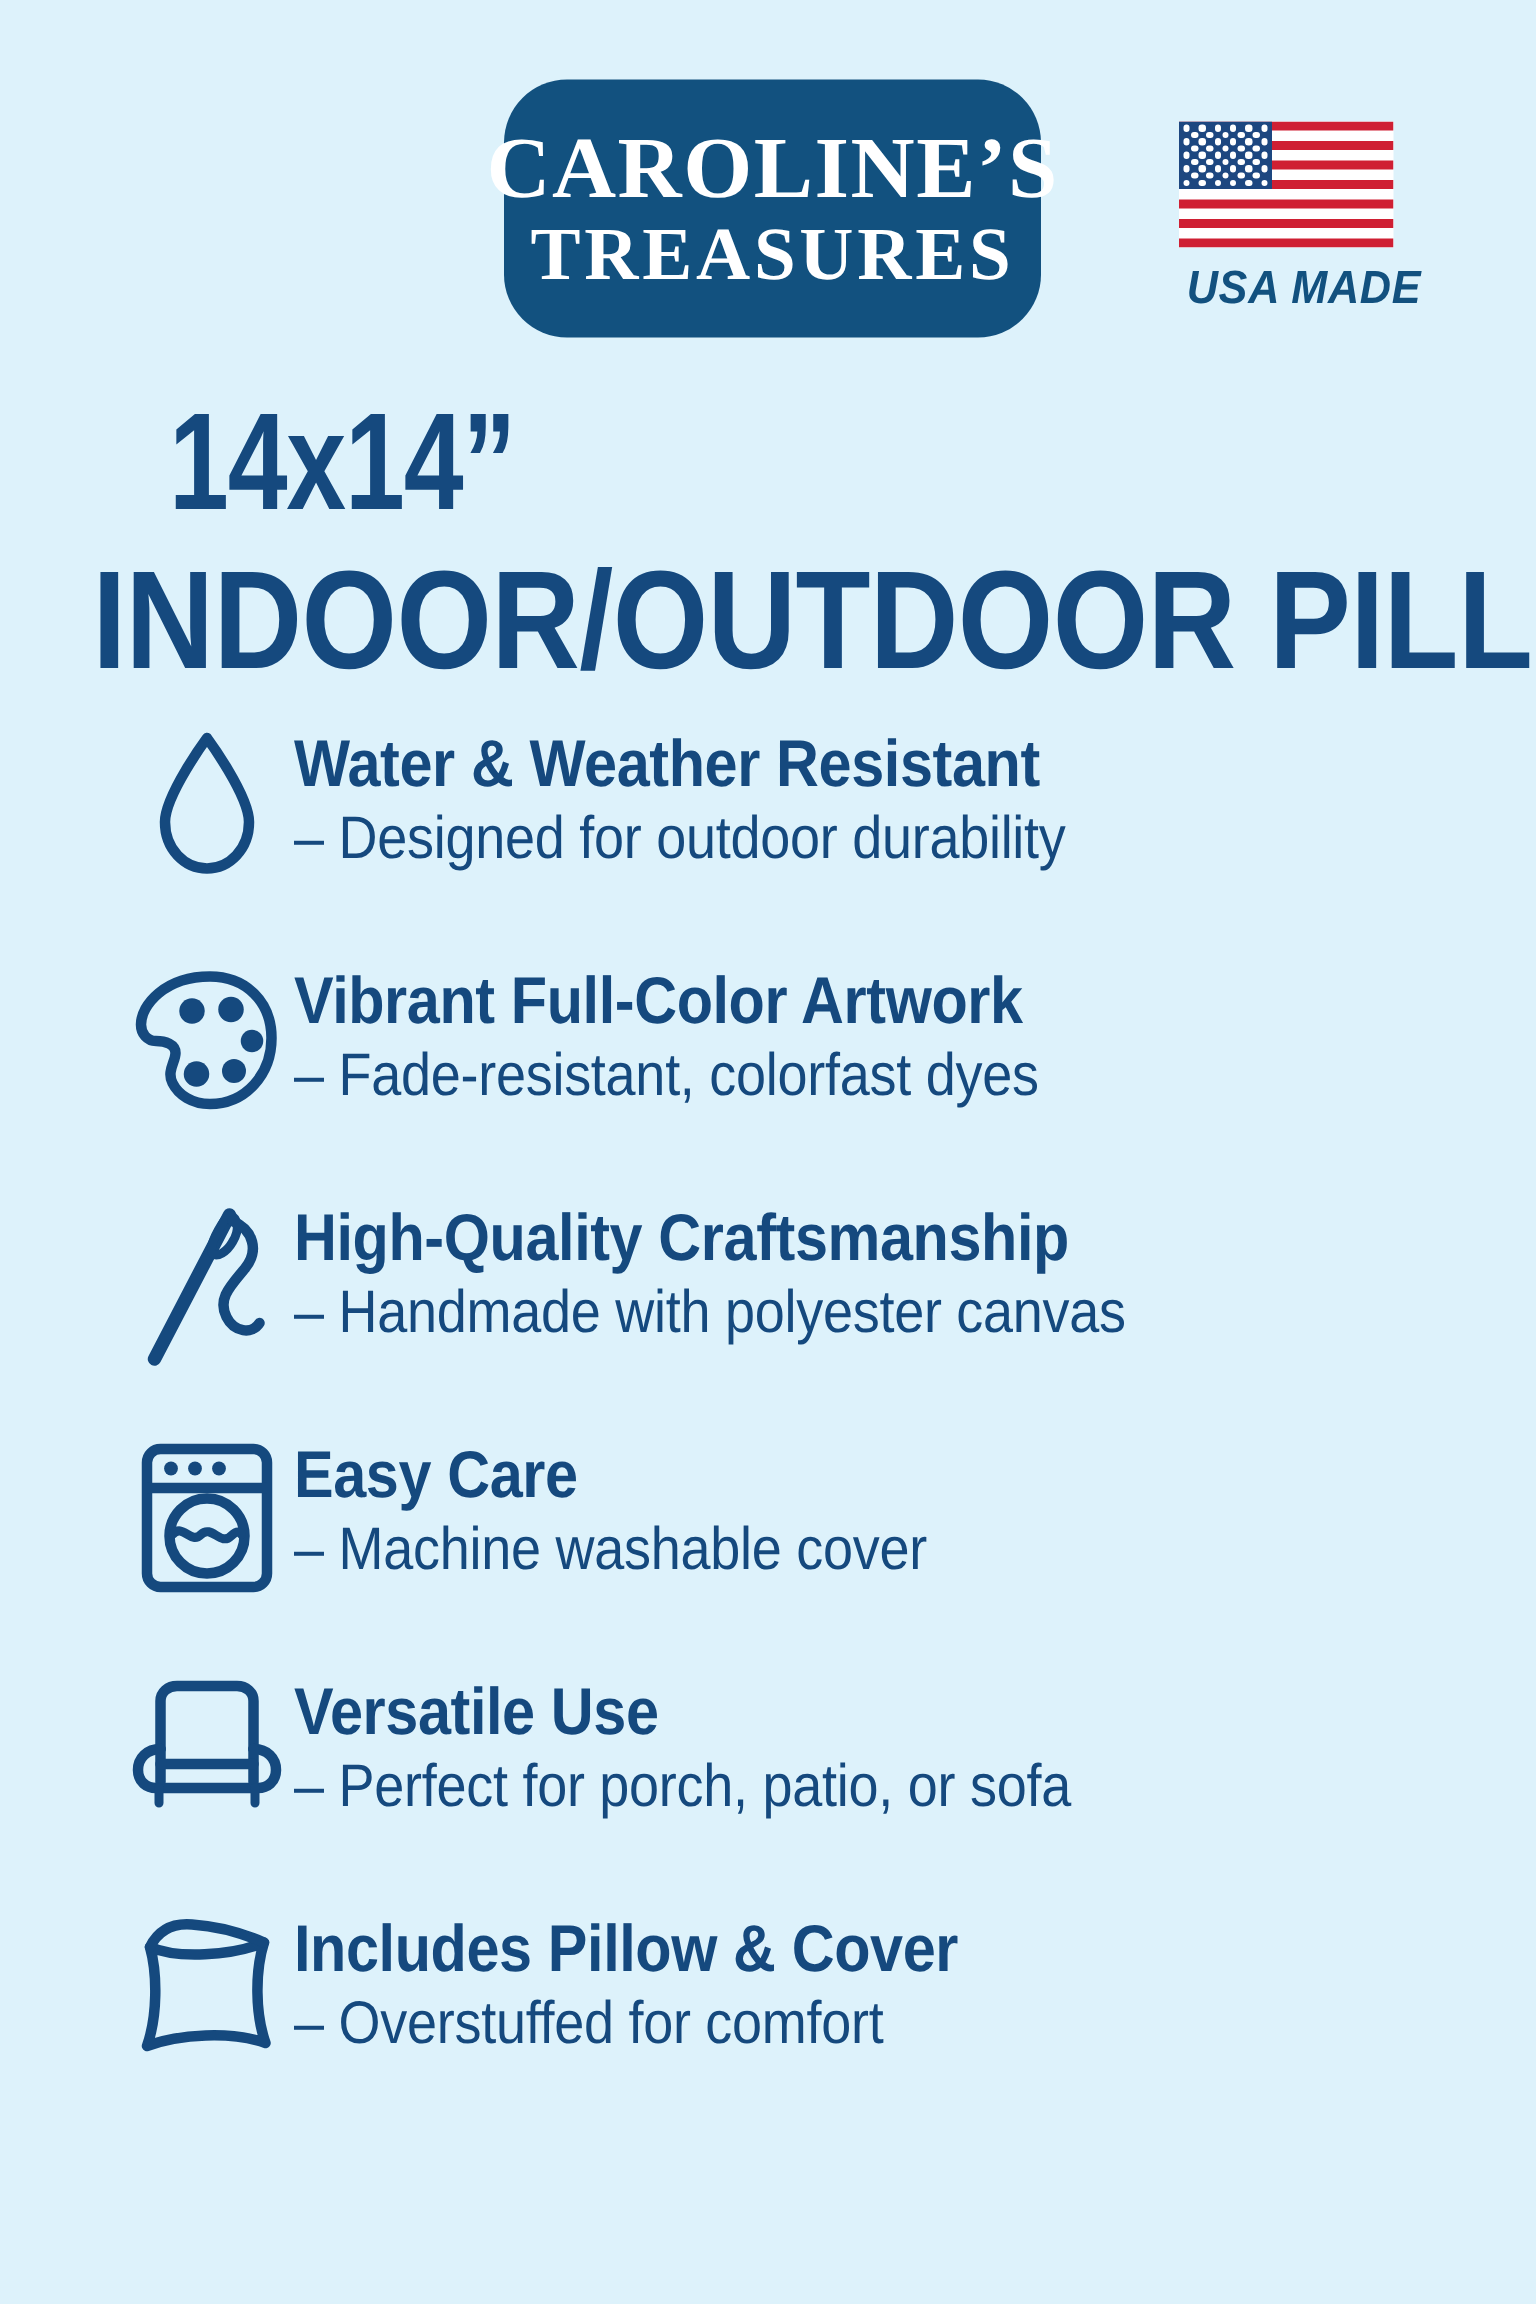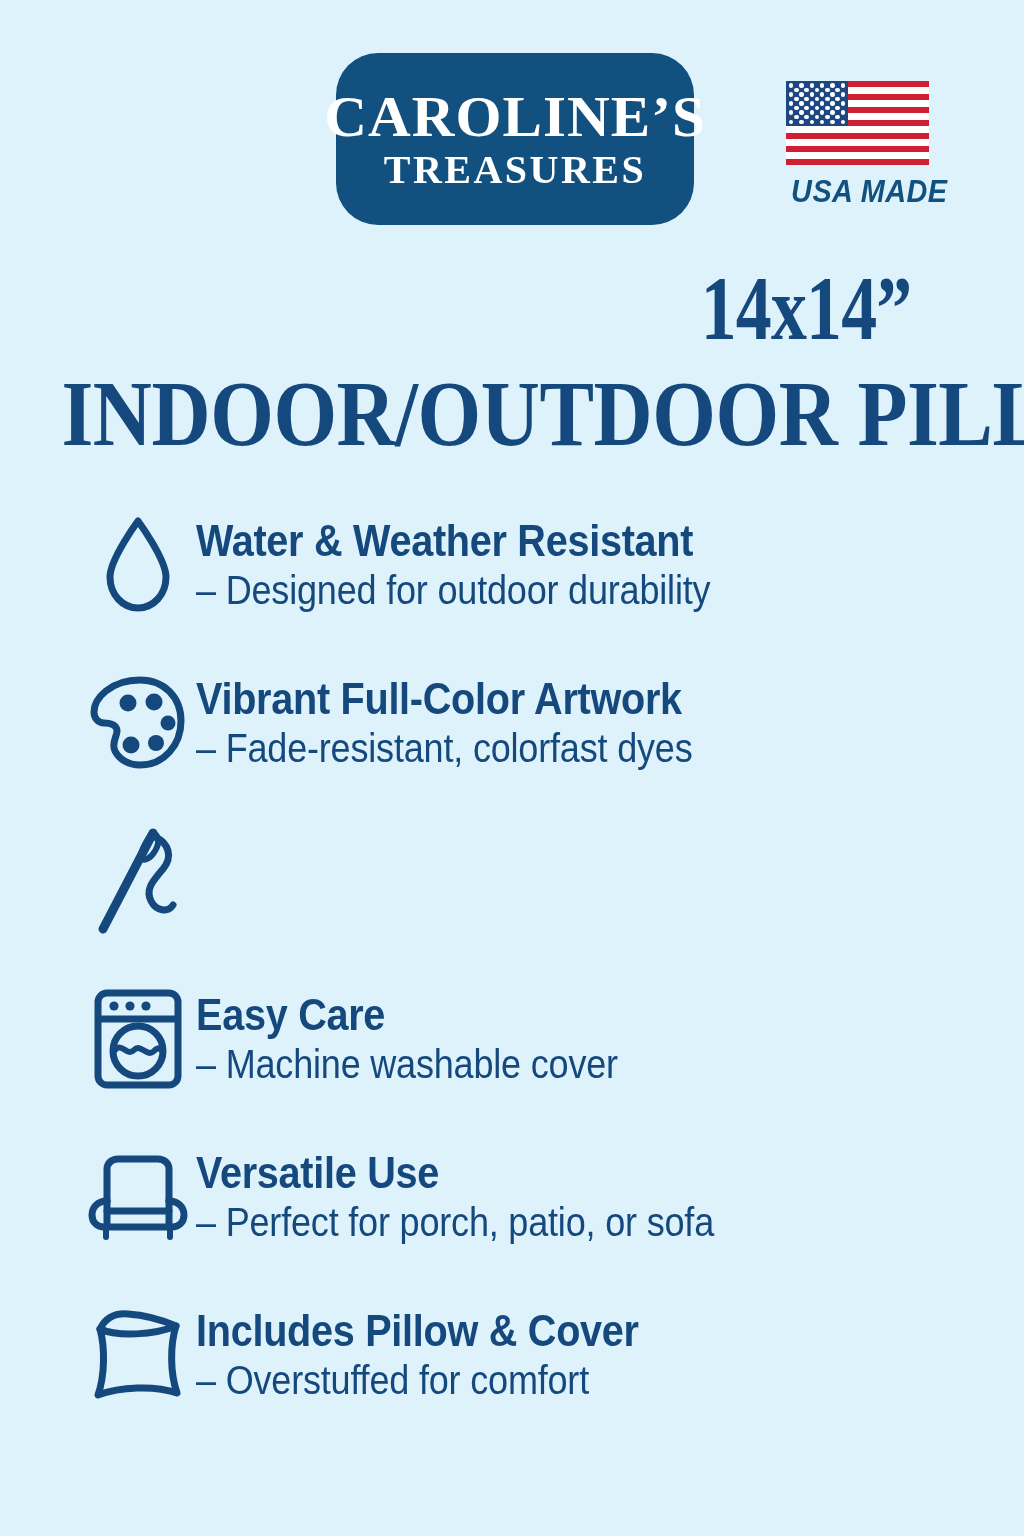--- a/index.html
+++ b/index.html
@@ -43,21 +43,21 @@
     font-size: 58px;
     line-height: 1.02;
     letter-spacing: 1px;
     transform: scaleX(1.02);
     white-space: nowrap;
   }
   .logo-line2 {
     font-family: "Liberation Serif", serif;
     font-weight: bold;
     color: #ffffff;
-    font-size: 40px;
+    font-size: 50px;
     line-height: 1.05;
     letter-spacing: 2.5px;
     margin-top: 2px;
     white-space: nowrap;
   }
 
   .usa-block {
     position: absolute;
     left: 786px;
     top: 30px;
@@ -104,23 +104,22 @@
     transform: scaleX(0.93);
     white-space: nowrap;
   }
 
   
   .headline {
     position: absolute;
     left: 0;
     top: 262px;
     width: 1024px;
-    text-align: right;
+    text-align: left;
     color: #15497e;
-    font-family: Liberation Serif, serif;
   }
   .size-line {
     font-size: 92px;
     font-weight: bold;
     line-height: 1;
     letter-spacing: -1px;
     transform: scaleX(0.78);
     display: block;
   }
   .title-line {
@@ -138,21 +137,21 @@
   .features {
     position: absolute;
     left: 0;
     top: 486px;
     width: 1024px;
   }
   .feature-row {
     position: relative;
     height: 158px;
     display: flex;
-    align-items: center;
+    align-items: flex-start;
   }
   .feature-icon {
     width: 112px;
     min-width: 112px;
     margin-left: 82px;
     display: flex;
     align-items: center;
     justify-content: center;
   }
   .feature-icon svg {
@@ -296,20 +295,24 @@
   </div>
 
   <div class="feature-row">
     <div class="feature-icon">
       <svg width="86" height="112" viewBox="0 0 86 112">
         <path d="M58 8 L8 104" fill="none" stroke="#15497e" stroke-width="9" stroke-linecap="round"></path>
         <path d="M58 8 C64 10 65 18 60 26 C56 33 50 36 47 34 C44 31 48 22 53 14 C55 11 56 9 58 8 Z" fill="none" stroke="#15497e" stroke-width="6" stroke-linejoin="round"></path>
         <path d="M60 12 C74 18 78 32 68 44 C58 56 50 64 56 76 C61 86 73 88 78 80" fill="none" stroke="#15497e" stroke-width="7" stroke-linecap="round" stroke-linejoin="round"></path>
       </svg>
     </div>
+    <div class="feature-text">
+      <div class="feature-title">High-Quality Craftsmanship</div>
+      <div class="feature-sub">– Handmade with polyester canvas</div>
+    </div>
   </div>
 
   <div class="feature-row">
     <div class="feature-icon">
       <svg width="92" height="104" viewBox="0 0 92 104">
         <rect x="6" y="6" width="80" height="92" rx="9" ry="9" fill="none" stroke="#15497e" stroke-width="7"></rect>
         <path d="M6 32 L86 32" fill="none" stroke="#15497e" stroke-width="7"></path>
         <circle cx="22" cy="19" r="4.6" fill="#15497e"></circle>
         <circle cx="38" cy="19" r="4.6" fill="#15497e"></circle>
         <circle cx="54" cy="19" r="4.6" fill="#15497e"></circle>

